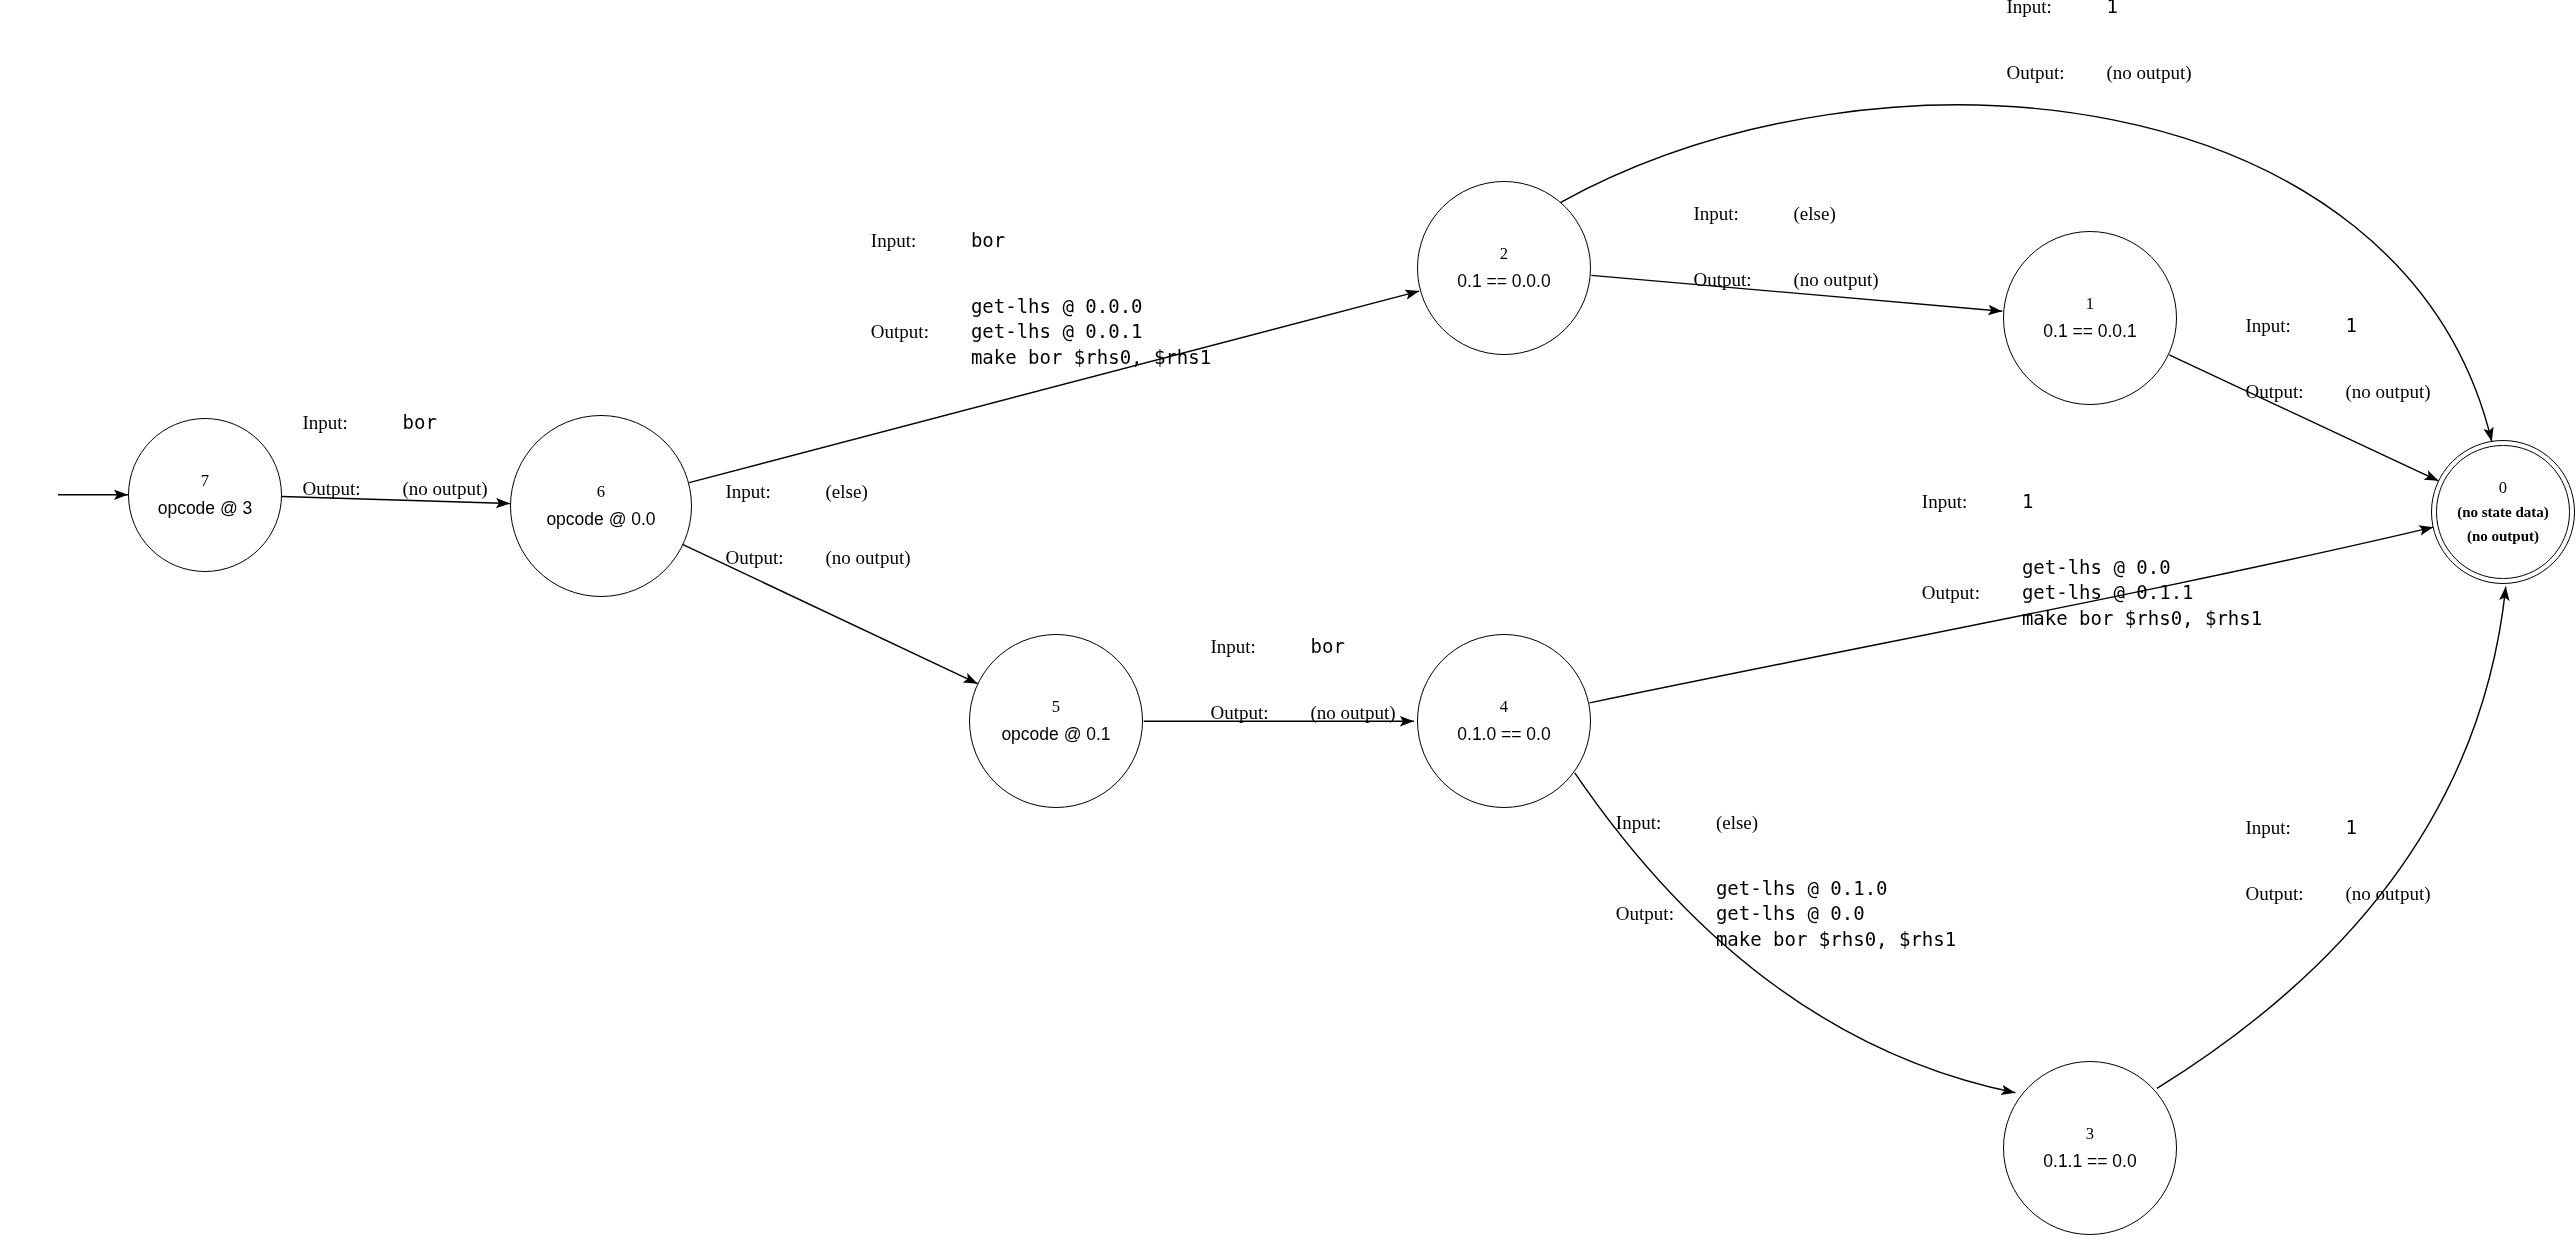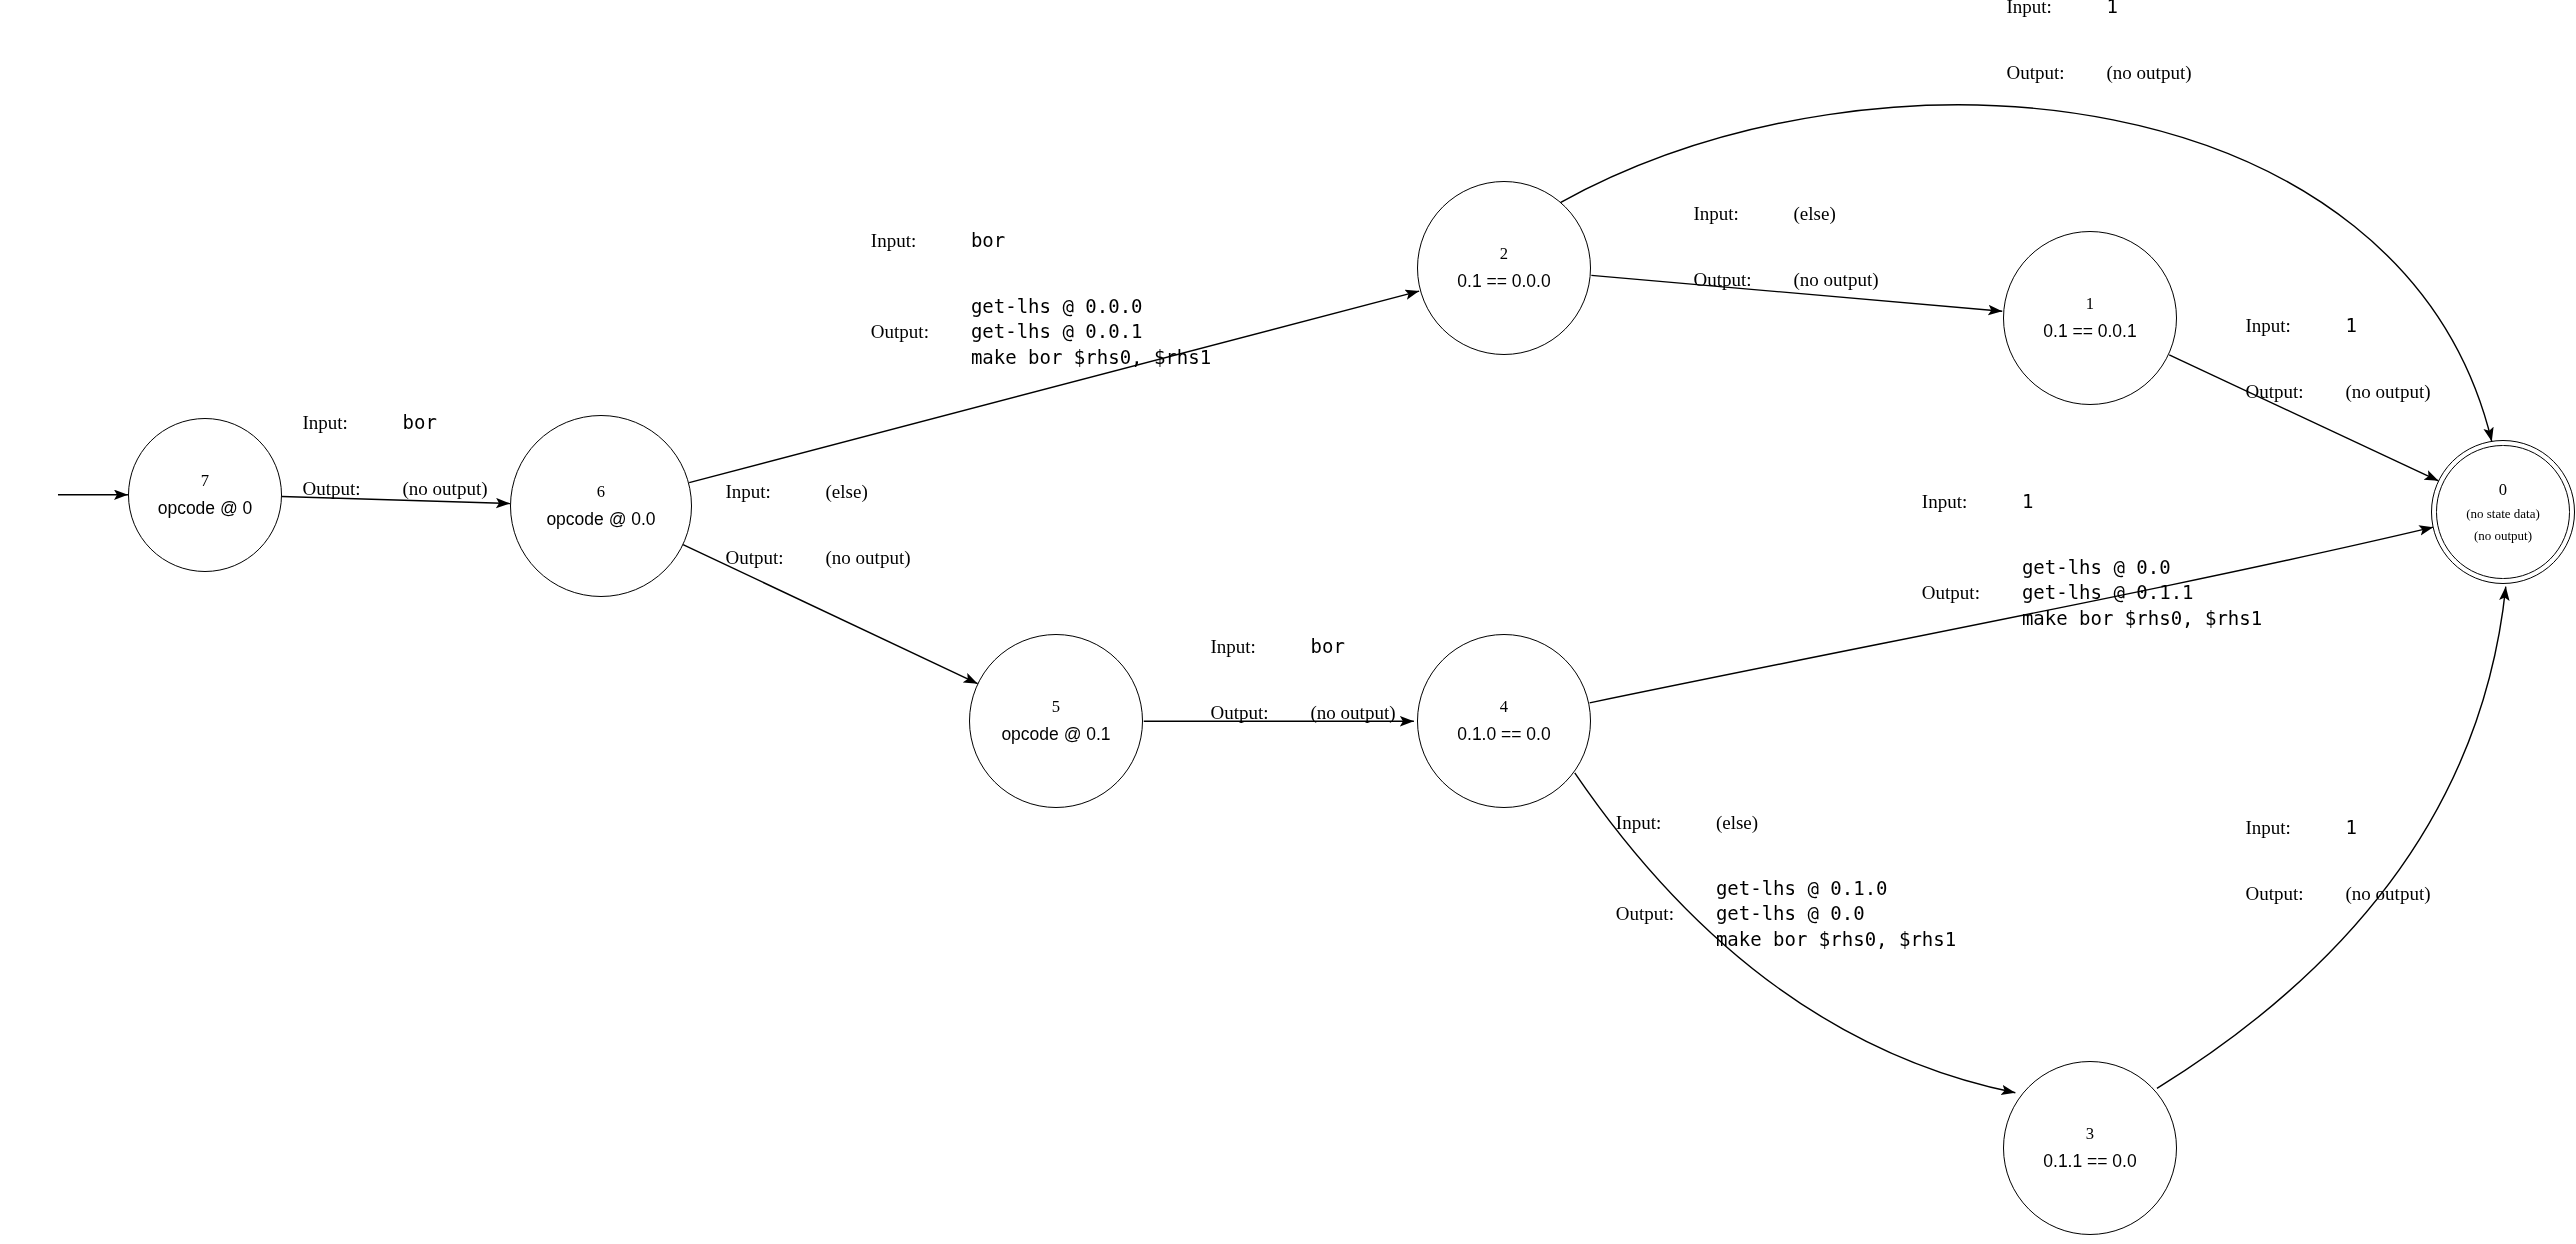--- a/index.html
+++ b/index.html
@@ -42,21 +42,21 @@
     border-radius: 50%;
     pointer-events: none;
   }
   .sid { font-size: 16.6px; line-height: 1; }
   .slabel {
     font-family: Liberation Sans, sans-serif;
     font-size: 17.5px;
     line-height: 1;
     white-space: pre;
   }
-  .sline { font-size: 13px; line-height: 1; }
+  .sline { font-size: 15px; line-height: 1; font-weight: bold; }
   .elabel {
     position: absolute;
     transform: translate(-50%, -50%);
     display: grid;
     grid-template-columns: max-content max-content;
     column-gap: 19px;
     row-gap: 10.5px;
     align-items: center;
     font-size: 19px;
     line-height: 1.25;
@@ -94,21 +94,21 @@
       <path d="M 1784 232 C 2150 30, 2750 90, 2850 505" marker-end="url(#arrow)"></path>
       <path d="M 2481 406 L 2789 550" marker-end="url(#arrow)"></path>
       <path d="M 1818 804 C 2150 735, 2500 670, 2783 603" marker-end="url(#arrow)"></path>
       <path d="M 1801 884 Q 2010 1190, 2305 1250" marker-end="url(#arrow)"></path>
       <path d="M 2467 1245 Q 2830 1020, 2866 671" marker-end="url(#arrow)"></path>
     </g>
   </svg>
 
   <div class="state" style="--cx:205px; --cy:495px; --r:77px;">
     <div class="sid">7</div>
-    <div class="slabel">opcode @ 0</div>
+    <div class="slabel">opcode @ 3</div>
   </div>
 
   <div class="state" style="--cx:601px; --cy:506px; --r:91px;">
     <div class="sid">6</div>
     <div class="slabel">opcode @ 0.0</div>
   </div>
 
   <div class="state" style="--cx:1056px; --cy:721px; --r:87px;">
     <div class="sid">5</div>
     <div class="slabel">opcode @ 0.1</div>

